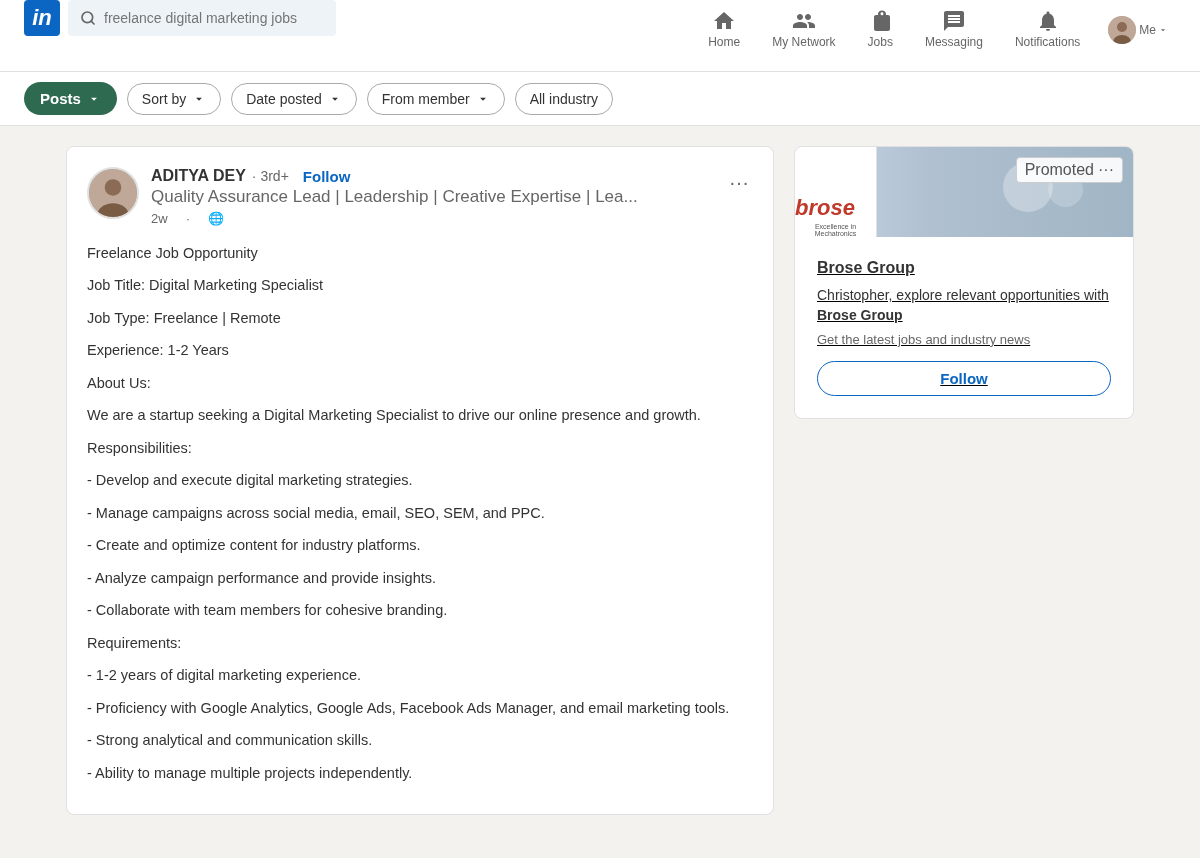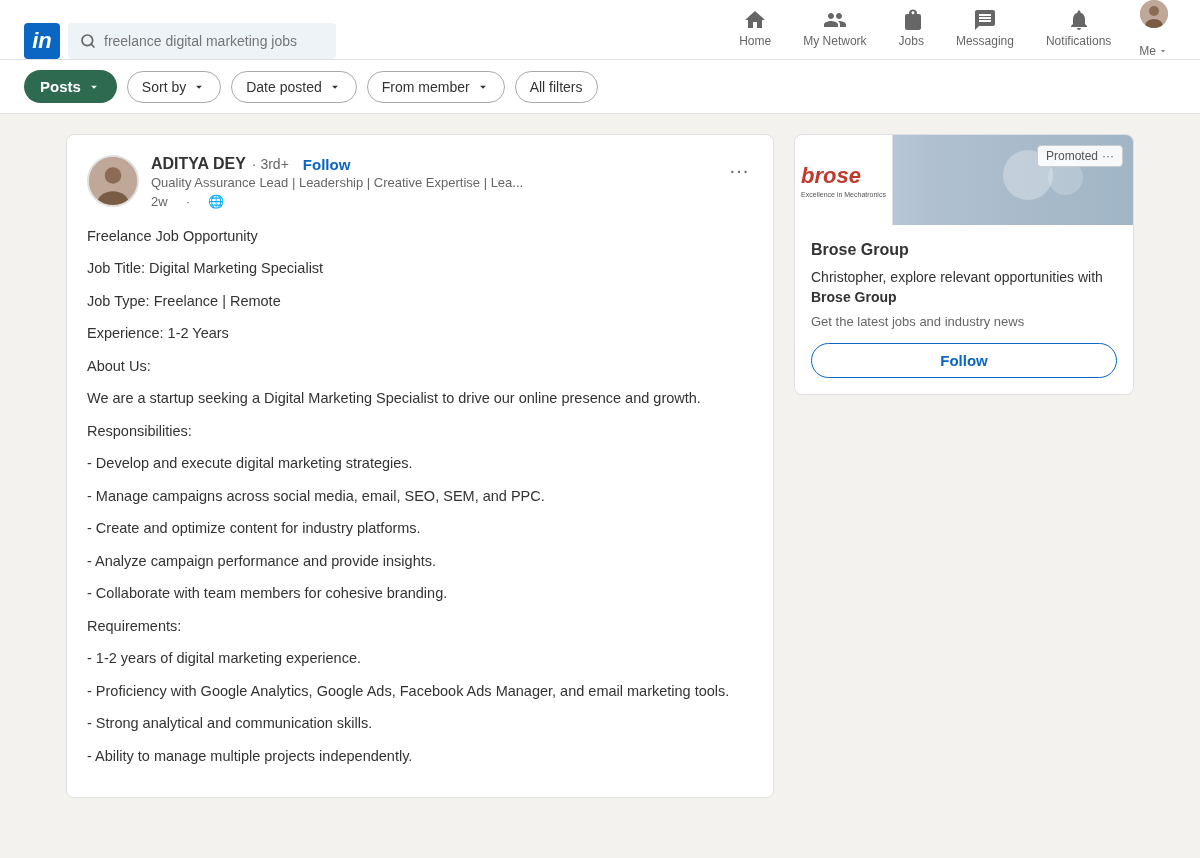--- a/index.html
+++ b/index.html
@@ -3,23 +3,23 @@
   <meta charset="utf-8">
   <style>
     * { box-sizing: border-box; margin: 0; padding: 0; }
     body { font-family: -apple-system, BlinkMacSystemFont, 'Segoe UI', Arial, sans-serif; background: #f3f2ef; min-height: 858px; }
 
     
     .navbar {
       background: #fff;
       border-bottom: 1px solid #e0e0e0;
       display: flex;
-      align-items: flex-end;
+      align-items: flex-start;
       padding: 0 24px;
-      height: 60px;
+      height: 72px;
       position: sticky;
       top: 0;
       z-index: 100;
     }
     .nav-logo {
       width: 36px;
       height: 36px;
       background: #0a66c2;
       border-radius: 4px;
       display: flex;
@@ -80,27 +80,27 @@
       height: 28px;
       border-radius: 50%;
       background: #c0a898;
       overflow: hidden;
       display: flex;
       align-items: center;
       justify-content: center;
     }
     .nav-me {
       display: flex;
-      flex-direction: column;
+      flex-direction: row;
       align-items: center;
       padding: 0 8px;
       cursor: pointer;
       color: #666;
       font-size: 12px;
-      gap: 16px;
+      gap: 3px;
       height: 60px;
       justify-content: center;
     }
     .me-row { display: flex; align-items: center; gap: 2px; }
 
     
     .filter-bar {
       background: #fff;
       border-bottom: 1px solid #e0e0e0;
       display: flex;
@@ -183,21 +183,21 @@
     }
     .author-name { font-weight: 700; font-size: 16px; color: #333; }
     .author-degree { font-size: 14px; color: #666; }
     .follow-link {
       color: #0a66c2;
       font-weight: 600;
       font-size: 15px;
       cursor: pointer;
       margin-left: 8px;
     }
-    .author-title { font-size: 13px; color: #666; }
+    .author-title { font-size: 17px; color: #666; }
     .post-meta { display: flex; align-items: center; gap: 18px; font-size: 13px; color: #666; margin-top: 2px; }
     .dots-btn { background: none; border: none; cursor: pointer; color: #666; font-size: 20px; padding: 4px; }
 
     .post-content { font-size: 14.5px; color: #333; line-height: 1.55; }
     .post-content p { margin-bottom: 10px; }
     .post-content .section-title { font-weight: 400; margin-top: 4px; }
 
     
     .sidebar-card {
       width: 340px;
@@ -210,51 +210,51 @@
       overflow: hidden;
     }
     .promo-header {
       position: relative;
       height: 90px;
       background: linear-gradient(90deg, #c8d8e8 0%, #b0c0d0 40%, #a0b5c5 100%);
       display: flex;
       align-items: center;
     }
     .promo-logo-box {
-      width: 98px;
+      width: 82px;
       height: 90px;
       background: #fff;
       display: flex;
-      align-items: center;
+      align-items: flex-end;
       justify-content: center;
       flex-shrink: 0;
       border-right: 1px solid #e0e0e0;
     }
     .brose-logo {
       font-size: 22px;
       font-weight: 900;
       color: #c0392b;
       font-style: italic;
     }
     .brose-sub { font-size: 7px; color: #555; margin-top: 2px; text-align: center; }
     .promo-badge {
       position: absolute;
       top: 10px;
       right: 10px;
       background: rgba(255,255,255,0.9);
       border: 1px solid #ccc;
       border-radius: 4px;
       padding: 3px 8px;
-      font-size: 12px;
+      font-size: 16px;
       color: #555;
       display: flex;
       align-items: center;
       gap: 4px;
     }
-    .promo-body { padding: 16px; }
+    .promo-body { padding: 22px; text-decoration: underline; }
     .promo-company { font-weight: 700; font-size: 16px; color: #333; margin-bottom: 8px; }
     .promo-desc { font-size: 14px; color: #333; margin-bottom: 6px; line-height: 1.45; }
     .promo-desc strong { font-weight: 700; }
     .promo-cta { font-size: 13px; color: #666; margin-bottom: 14px; }
     .follow-btn {
       display: block;
       width: 100%;
       border: 1.5px solid #0a66c2;
       border-radius: 20px;
       background: #fff;
@@ -356,21 +356,21 @@
         <path d="M7 10l5 5 5-5z"></path>
       </svg>
   </button>
   <button class="filter-btn">
     <span>From member</span>
     <svg width="14" height="14" viewBox="0 0 24 24" fill="#333">
         <path d="M7 10l5 5 5-5z"></path>
       </svg>
   </button>
   <button class="filter-btn">
-    <span>All filters</span>
+    <span>All industry</span>
   </button>
 </div>
 
 <div class="main-content">
 
   <div class="post-card">
     <div class="post-header">
       <div class="post-author-info">
         <div class="avatar-circle">
           <svg width="52" height="52" viewBox="0 0 52 52" fill="none">

